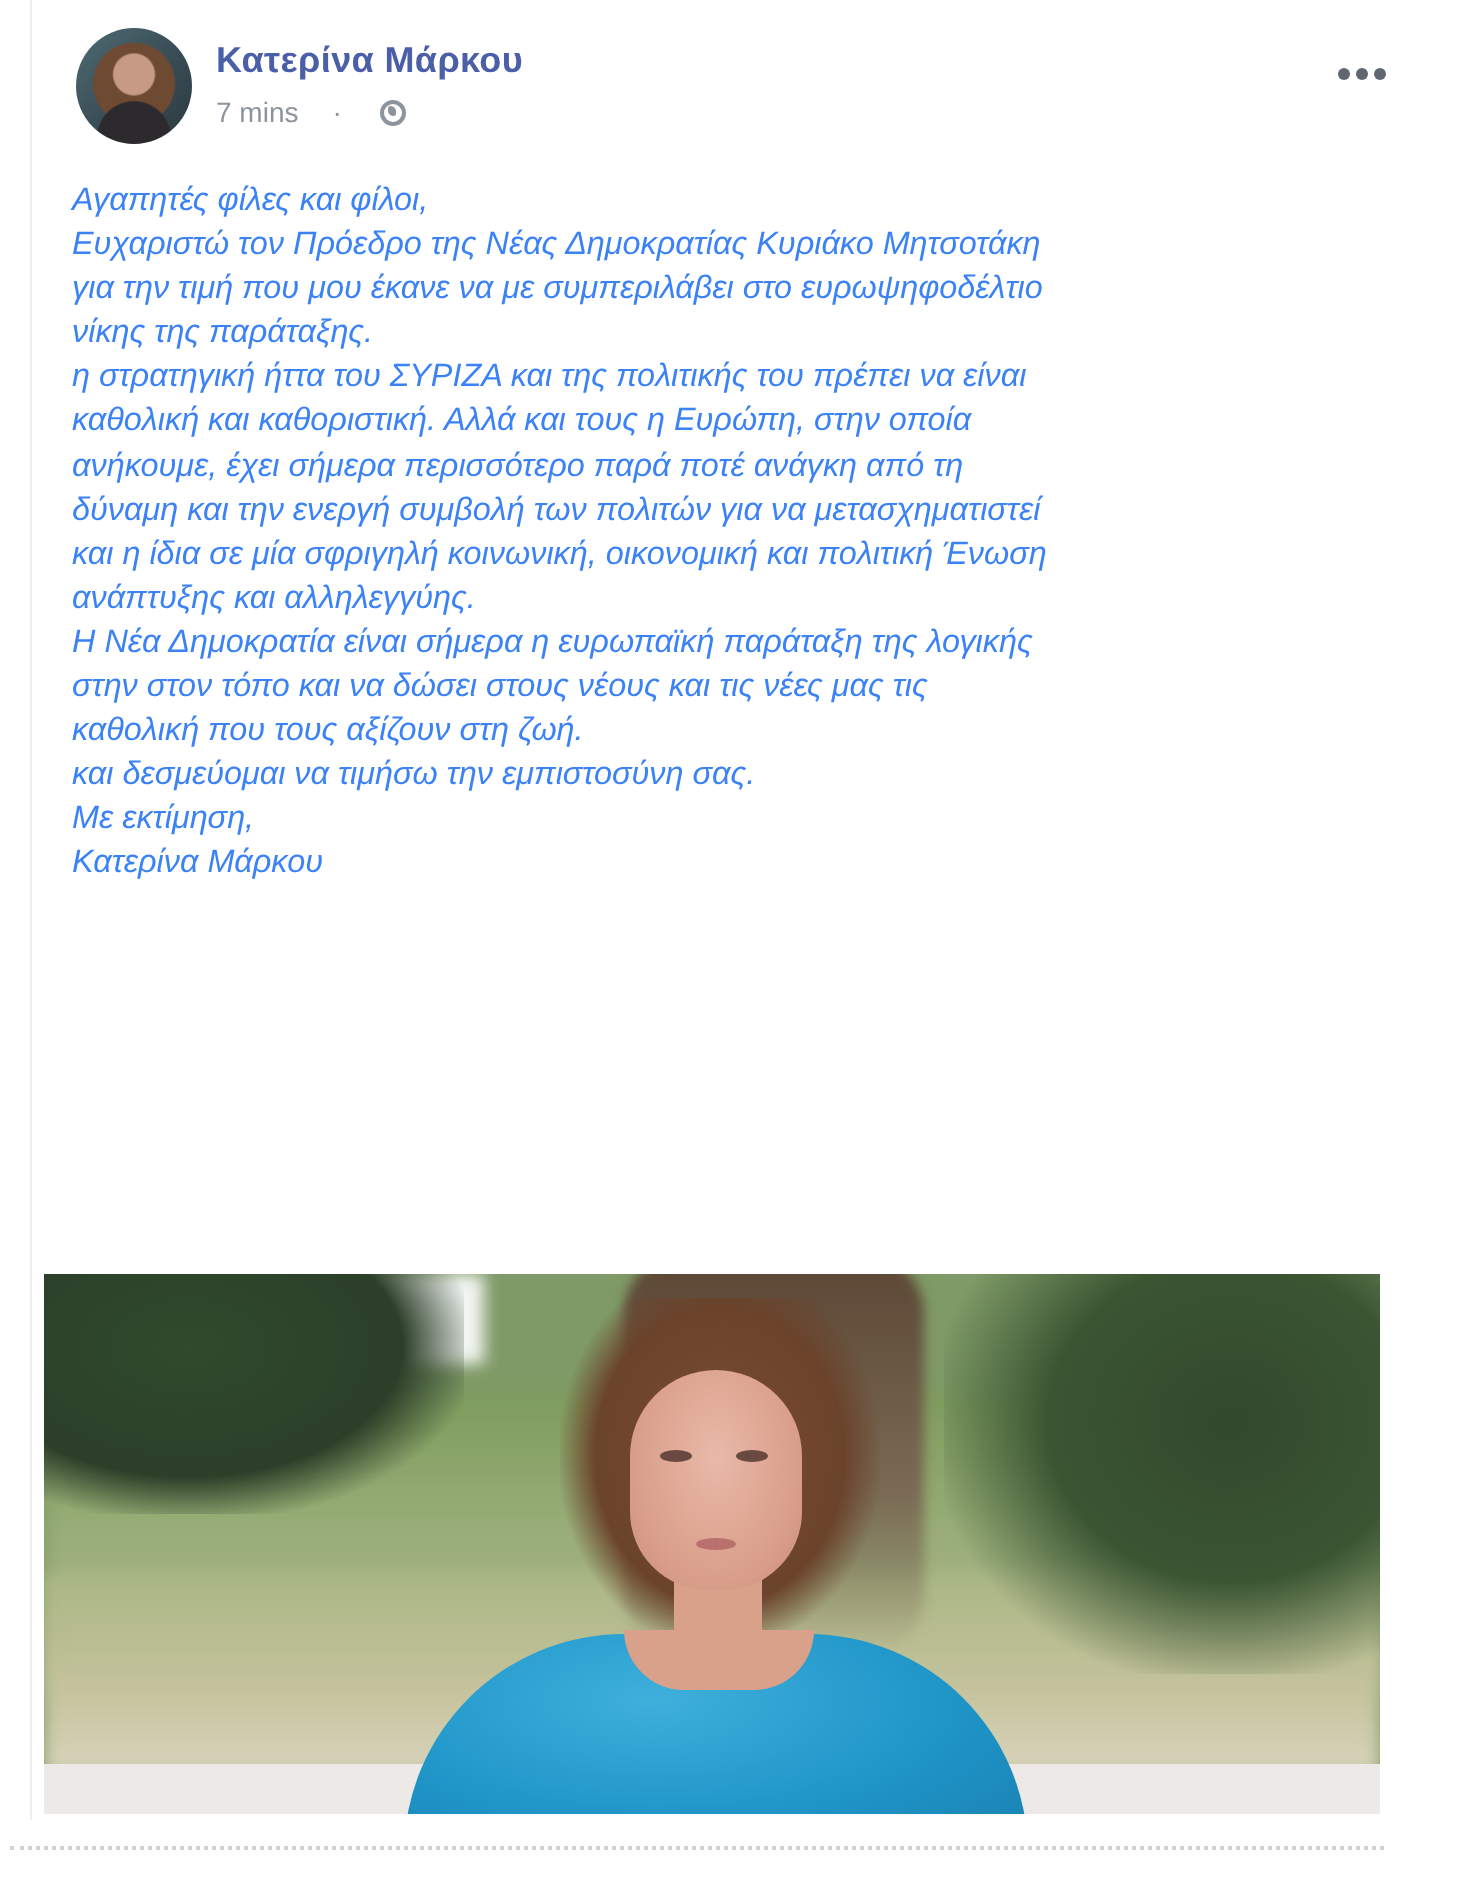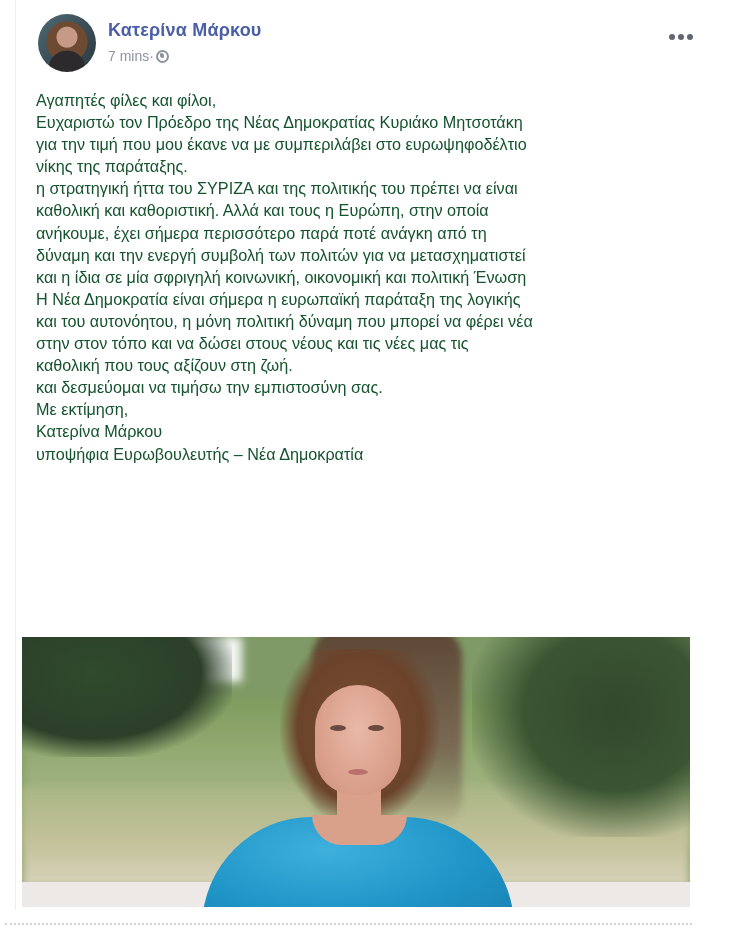--- a/index.html
+++ b/index.html
@@ -21,39 +21,39 @@
         radial-gradient(circle at 50% 95%, #2c2a2c 0 18px, transparent 19px),
         radial-gradient(circle at 50% 48%, #6e4a33 0 20px, transparent 21px),
         linear-gradient(135deg, #4f6b73 0%, #3a4e57 50%, #2d3a40 100%);
     }
     .author {
       position: absolute; left: 70px; top: 6px; font-size: 18px; font-weight: bold;
       color: #4b5ea8; letter-spacing: 0.2px; cursor: pointer;
     }
     .meta {
       position: absolute; left: 70px; top: 34px; font-size: 14px; color: #8d949e;
-      display: flex; align-items: center; gap: 0;
+      display: flex; align-items: center; gap: 17px;
     }
     .globe-icon {
       display: inline-block; width: 13px; height: 13px; border-radius: 50%;
       border: 2px solid #8d949e; position: relative; margin-left: 2px;
     }
     .globe-icon::after {
       content: ""; position: absolute; left: 2px; top: 1px; width: 4px; height: 5px;
       background: #8d949e; border-radius: 2px 4px 2px 4px;
     }
     .more-button {
       position: absolute; left: 628px; top: 16px; width: 30px; height: 14px;
       display: flex; gap: 3px; align-items: center; justify-content: center; cursor: pointer;
     }
     .dot { width: 6px; height: 6px; border-radius: 50%; background: #606770; }
 
     .body-text {
       position: absolute; left: 36px; top: 89px; width: 640px;
-      font-size: 16.2px; line-height: 22.1px; color: #14532d;
+      font-size: 16.2px; line-height: 22.1px; color: #3b82f6; font-style: italic;
     }
     .body-text .line { white-space: nowrap; display: block; }
 
     .photo {
       position: absolute; left: 22px; top: 637px; width: 668px; height: 270px;
       overflow: hidden; background: #7f9a66;
     }
     .photo .sky { position: absolute; left: 110px; top: 0; width: 110px; height: 45px; background: #f2f5f2; filter: blur(4px); }
     .photo .foliage-left { position: absolute; left: -20px; top: -20px; width: 230px; height: 140px; background: radial-gradient(ellipse at 40% 40%, #2f4a2c 0%, #2c3f29 55%, rgba(44,63,41,0) 75%); }
     .photo .trunk { position: absolute; left: 290px; top: -10px; width: 150px; height: 200px; background: linear-gradient(180deg, #5b4634 0%, #7a6a55 60%, rgba(120,110,90,0) 100%); border-radius: 30px; filter: blur(3px); }
@@ -97,28 +97,27 @@
 <div class="body-text">
   <span class="line">Αγαπητές φίλες και φίλοι,</span>
   <span class="line">Ευχαριστώ τον Πρόεδρο της Νέας Δημοκρατίας Κυριάκο Μητσοτάκη</span>
   <span class="line">για την τιμή που μου έκανε να με συμπεριλάβει στο ευρωψηφοδέλτιο</span>
   <span class="line">νίκης της παράταξης.</span>
   <span class="line">η στρατηγική ήττα του ΣΥΡΙΖΑ και της πολιτικής του πρέπει να είναι</span>
   <span class="line">καθολική και καθοριστική. Αλλά και τους η Ευρώπη, στην οποία</span>
   <span class="line">ανήκουμε, έχει σήμερα περισσότερο παρά ποτέ ανάγκη από τη</span>
   <span class="line">δύναμη και την ενεργή συμβολή των πολιτών για να μετασχηματιστεί</span>
   <span class="line">και η ίδια σε μία σφριγηλή κοινωνική, οικονομική και πολιτική Ένωση</span>
+  <span class="line">ανάπτυξης και αλληλεγγύης.</span>
   <span class="line">Η Νέα Δημοκρατία είναι σήμερα η ευρωπαϊκή παράταξη της λογικής</span>
-  <span class="line">και του αυτονόητου, η μόνη πολιτική δύναμη που μπορεί να φέρει νέα</span>
   <span class="line">στην στον τόπο και να δώσει στους νέους και τις νέες μας τις</span>
   <span class="line">καθολική που τους αξίζουν στη ζωή.</span>
   <span class="line">και δεσμεύομαι να τιμήσω την εμπιστοσύνη σας.</span>
   <span class="line">Με εκτίμηση,</span>
   <span class="line">Κατερίνα Μάρκου</span>
-  <span class="line">υποψήφια Ευρωβουλευτής – Νέα Δημοκρατία</span>
 </div>
 
 <div class="photo" title="Woman with shoulder-length brown hair in a blue blouse standing outdoors in front of trees and greenery">
   <div class="bush"></div>
   <div class="grass"></div>
   <div class="sky"></div>
   <div class="trunk"></div>
   <div class="foliage-left"></div>
   <div class="foliage-right"></div>
   <div class="ground"></div>

